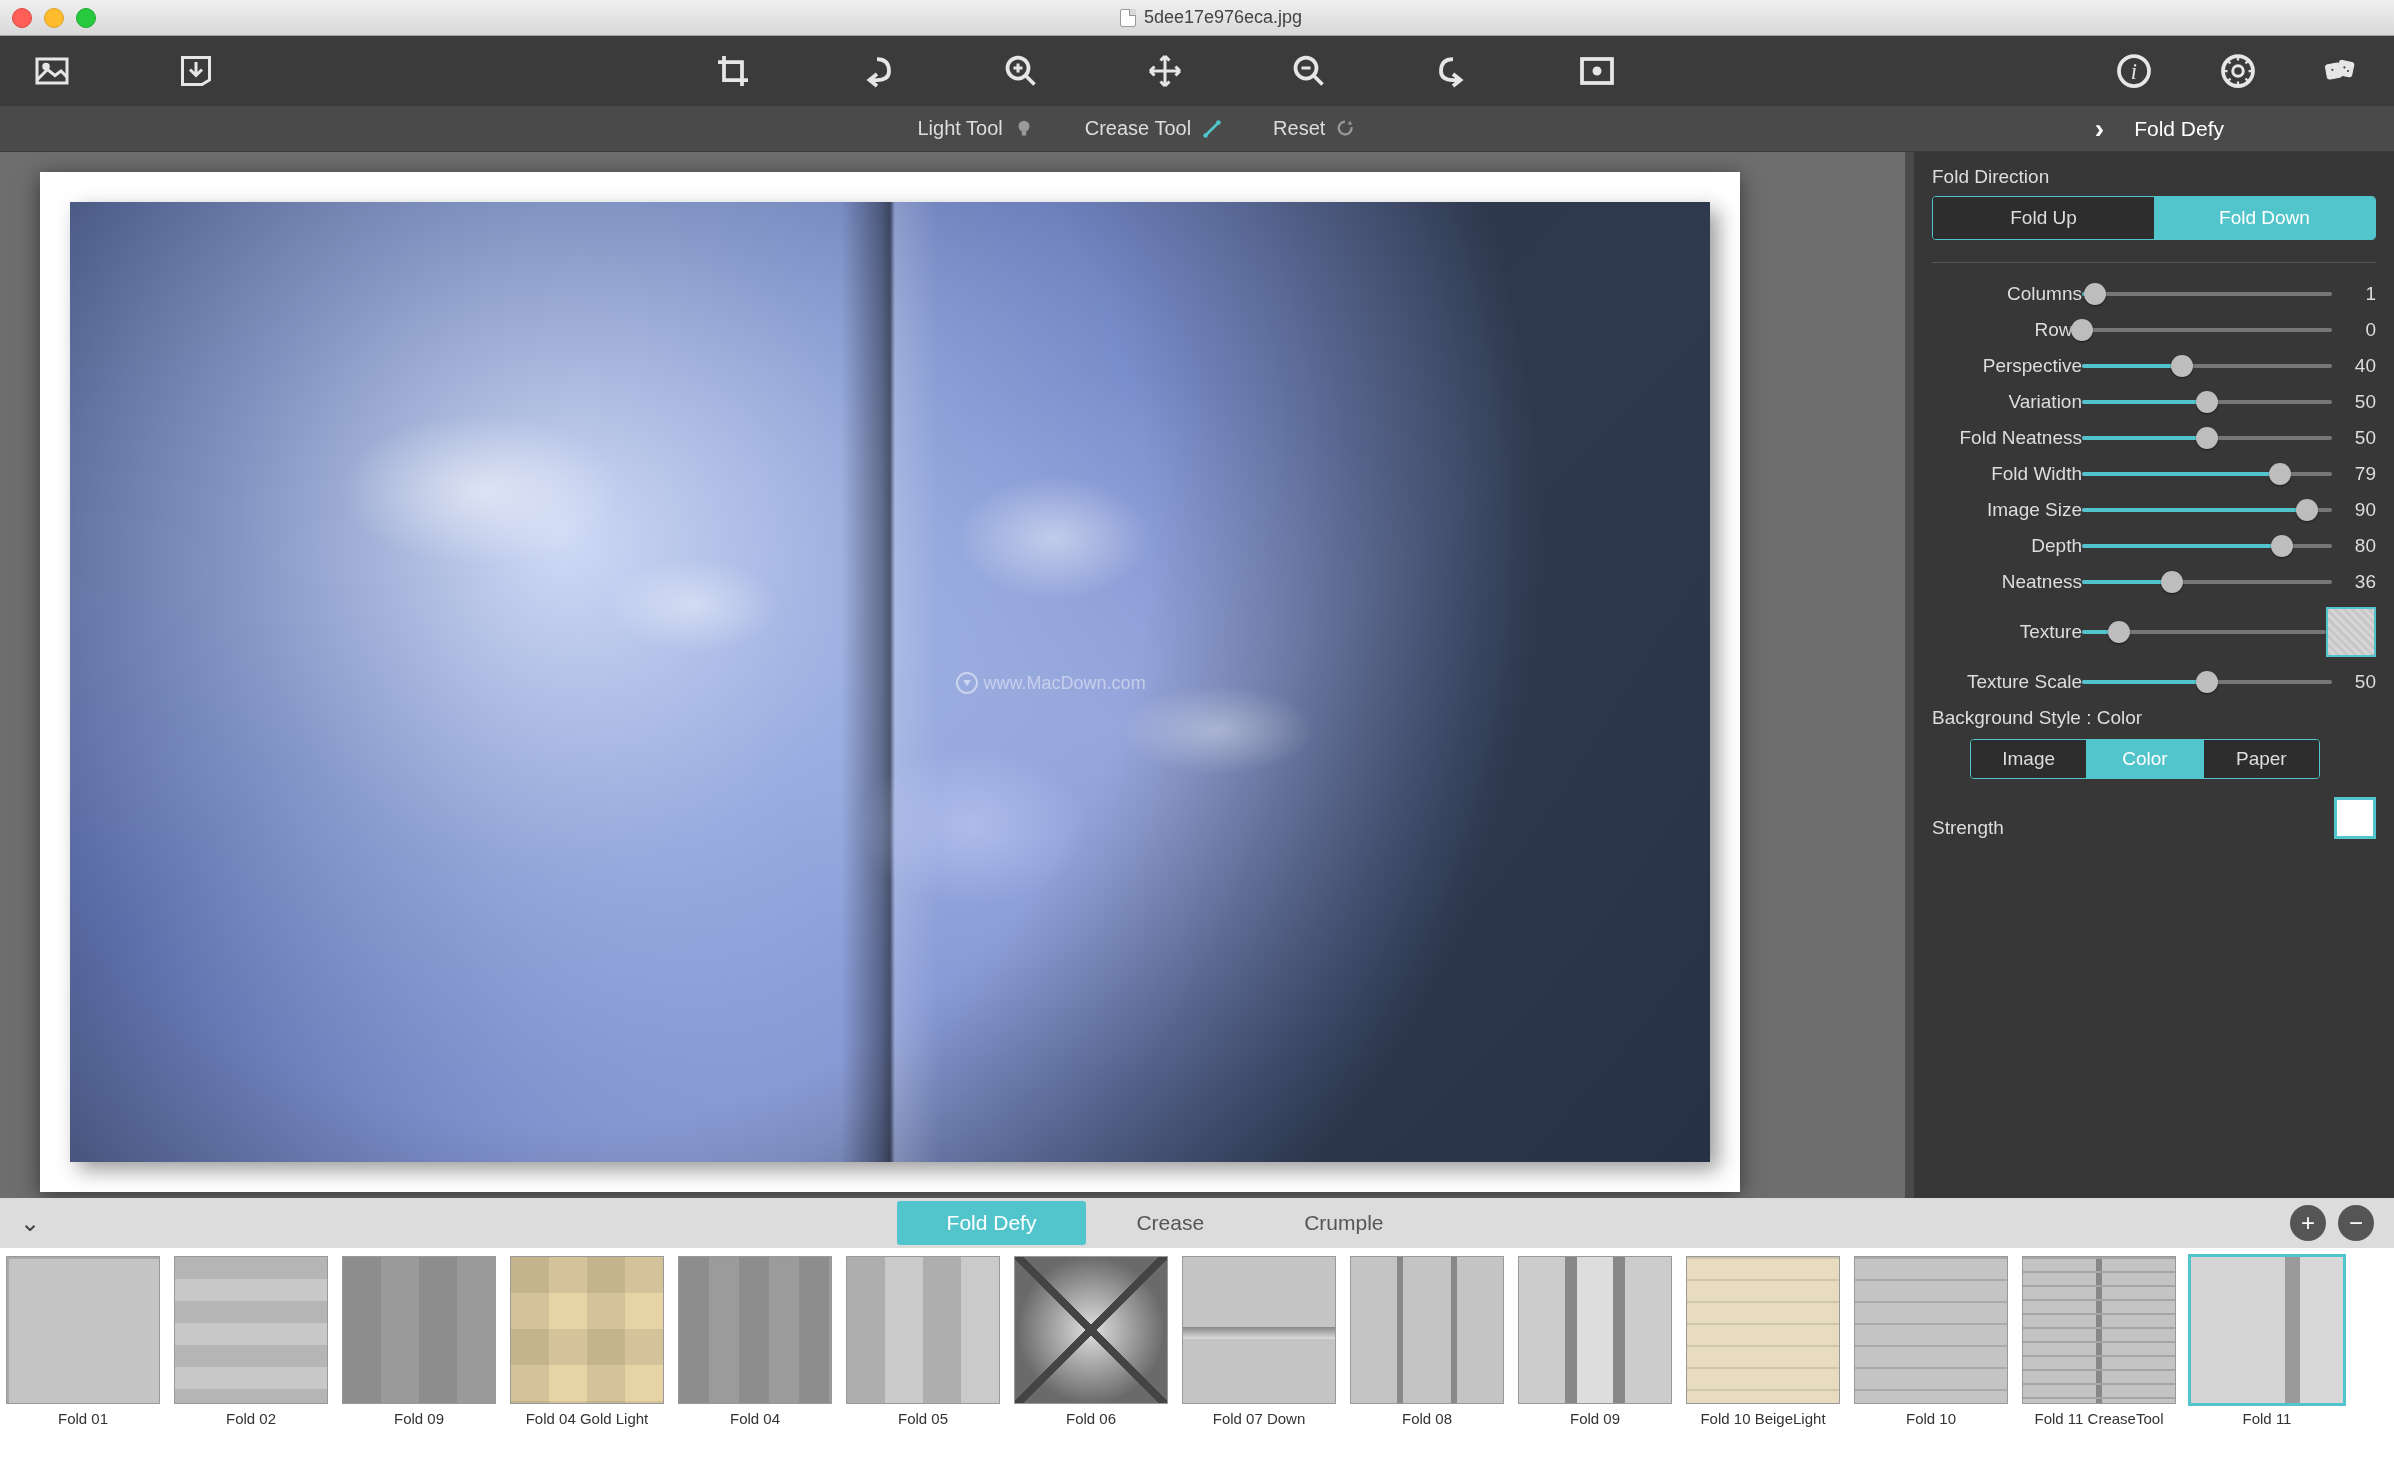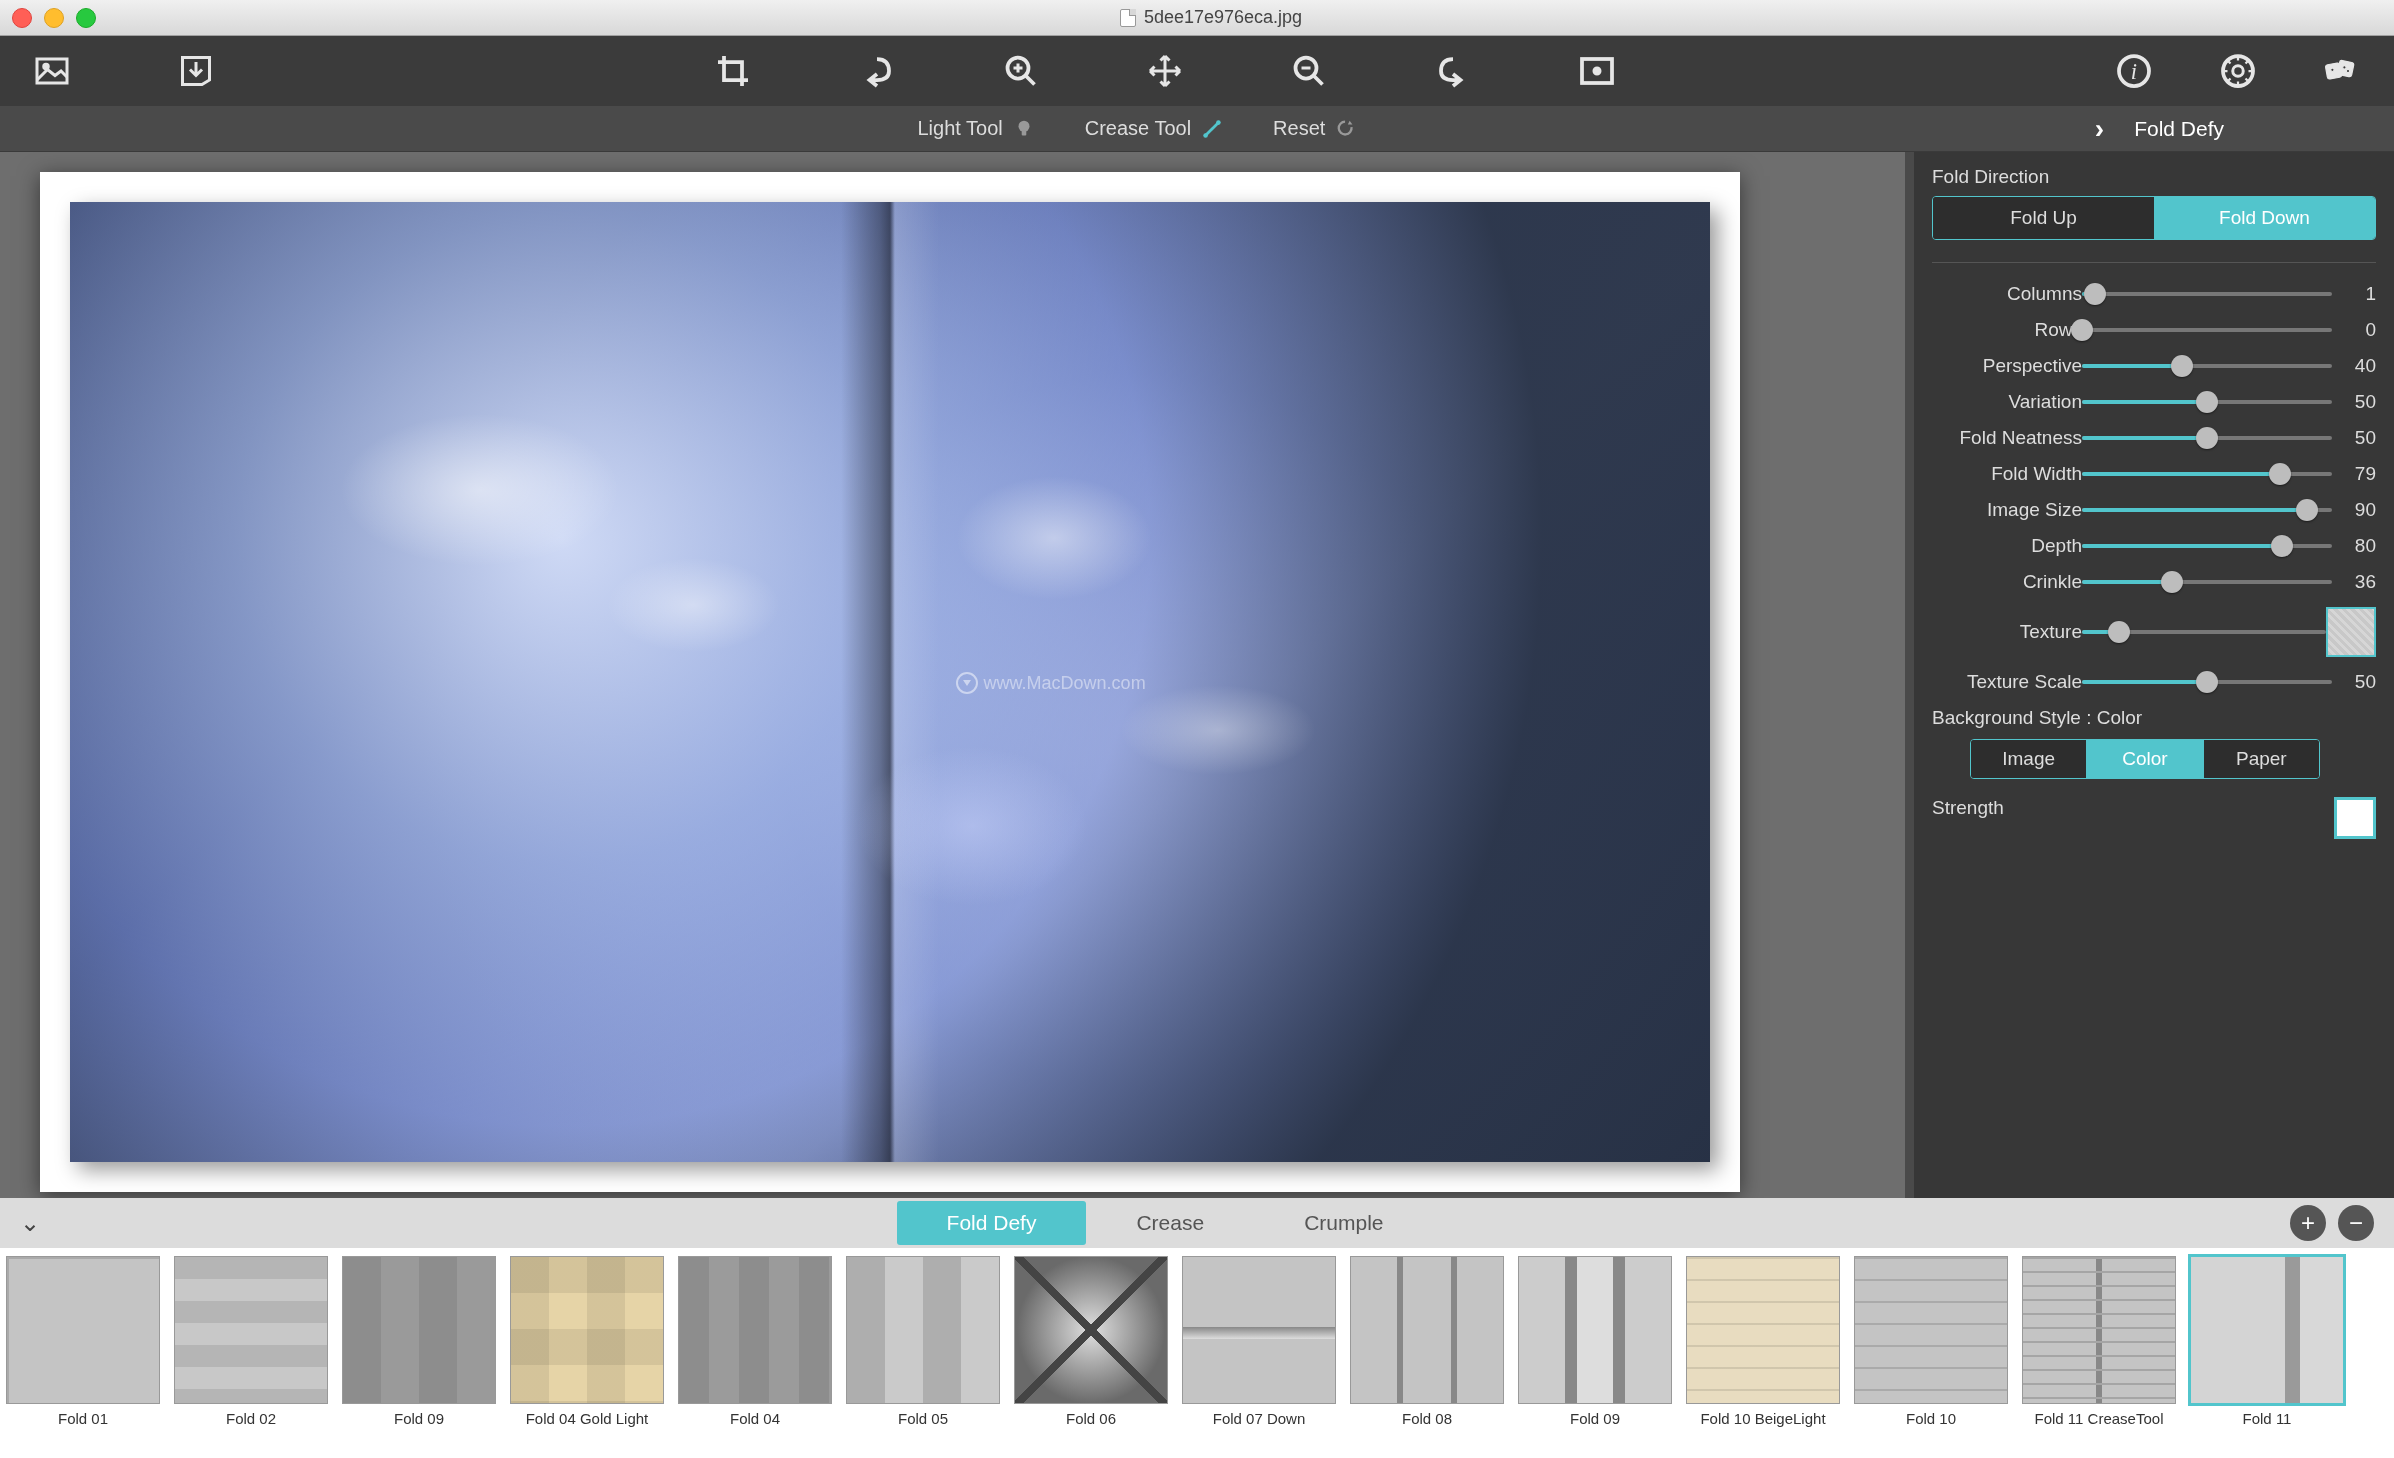--- a/index.html
+++ b/index.html
@@ -193,21 +193,21 @@
     border:1px solid #52c5cc;
     border-radius:4px;
     overflow:hidden;
     width: 350px;
     align-items: center;
   }
   .bg-seg > div { flex:1; text-align:center; padding:8px 0; cursor:pointer; font-size:19px;}
   .bg-seg > div.active { background:#52c5cc; color:#fff;}
   .bg-seg > div:not(.active){ background:#2d2d2d; color:#ddd;}
   .bg-seg > div + div { border-left:1px solid #52c5cc;}
-  .strength-row { display:flex; align-items:flex-start; gap:12px; margin-top:18px;}
+  .strength-row { display:flex; align-items:flex-end; gap:12px; margin-top:18px;}
   .color-sw { width:42px; height:42px; border:3px solid #52c5cc; background:#fff;}
   
   .preset-bar {
     background: #dcdcdc;
     height: 50px;
     display:flex;
     align-items:center;
     padding: 0 20px;
     gap: 12px;
   }
@@ -480,21 +480,21 @@
         </div>
         <div class="slider-row">
           <div class="lab">Depth</div>
           <div class="track">
             <div class="fill" style="width:80%"></div>
             <div class="thumb" style="left:80%"></div>
           </div>
           <div class="val">80</div>
         </div>
         <div class="slider-row">
-          <div class="lab">Crinkle</div>
+          <div class="lab">Neatness</div>
           <div class="track">
             <div class="fill" style="width:36%"></div>
             <div class="thumb" style="left:36%"></div>
           </div>
           <div class="val">36</div>
         </div>
         <div class="slider-row">
           <div class="lab">Texture</div>
           <div class="track">
             <div class="fill" style="width:15%"></div>

